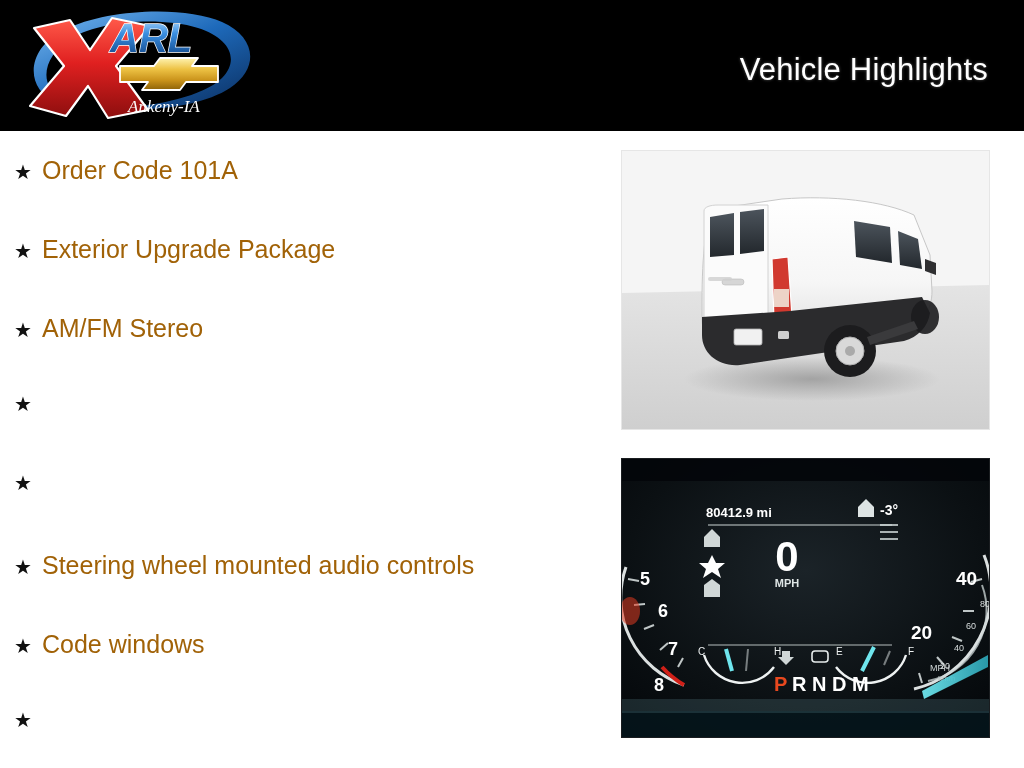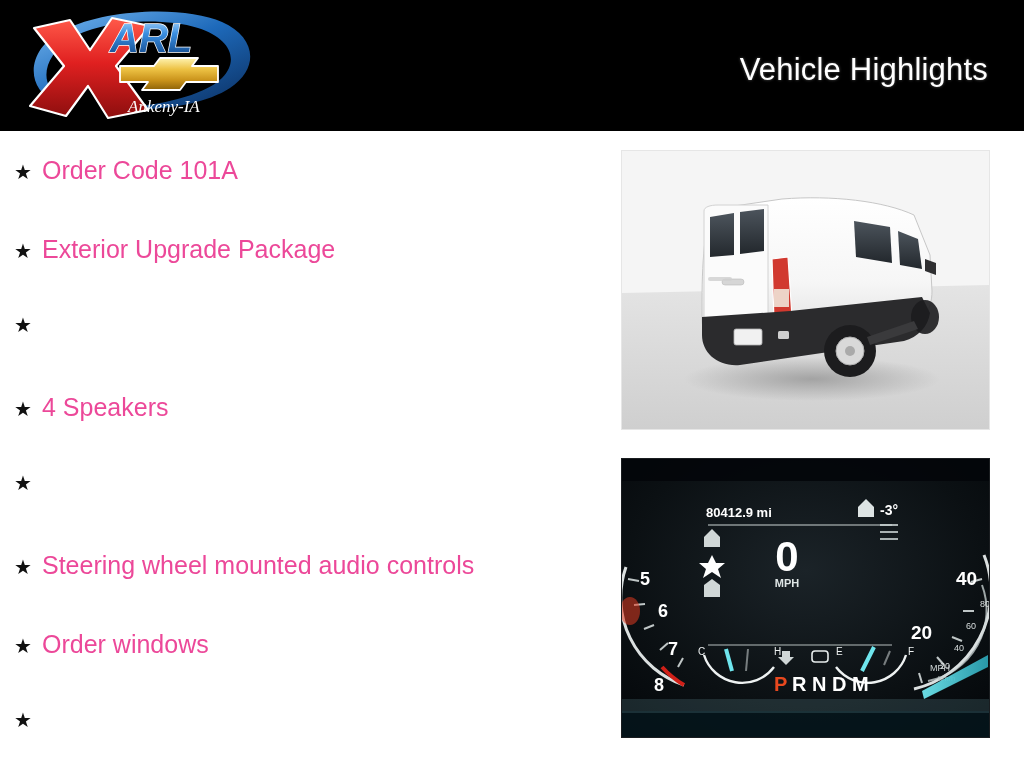--- a/index.html
+++ b/index.html
@@ -68,21 +68,21 @@
   }
   .hl-star {
     display: inline-block;
     width: 28px;
     color: #111111;
     font-size: 20px;
     line-height: 1;
     flex: none;
   }
   .hl-label {
-    color: #ec4899;
+    color: #a16207;
     font-size: 25px;
     line-height: 1.05;
     font-weight: 400;
   }
 
   
   .media-col {
     position: absolute;
     left: 621px;
     top: 150px;
@@ -169,35 +169,35 @@
   <li class="hl-item" style="top:26px">
     <span class="hl-star">★</span>
     <span class="hl-label">Order Code 101A</span>
   </li>
   <li class="hl-item" style="top:105px">
     <span class="hl-star">★</span>
     <span class="hl-label">Exterior Upgrade Package</span>
   </li>
   <li class="hl-item" style="top:184px">
     <span class="hl-star">★</span>
+    <span class="hl-label">AM/FM Stereo</span>
   </li>
   <li class="hl-item" style="top:263px">
     <span class="hl-star">★</span>
-    <span class="hl-label">4 Speakers</span>
   </li>
   <li class="hl-item" style="top:342px">
     <span class="hl-star">★</span>
   </li>
   <li class="hl-item" style="top:421px">
     <span class="hl-star">★</span>
     <span class="hl-label">Steering wheel mounted audio controls</span>
   </li>
   <li class="hl-item" style="top:500px">
     <span class="hl-star">★</span>
-    <span class="hl-label">Order windows</span>
+    <span class="hl-label">Code windows</span>
   </li>
   <li class="hl-item" style="top:579px">
     <span class="hl-star">★</span>
   </li>
 </ul>
 
 <div class="media-col">
 
   <div class="photo-panel">
     <svg width="367" height="278" viewBox="0 0 367 278">

